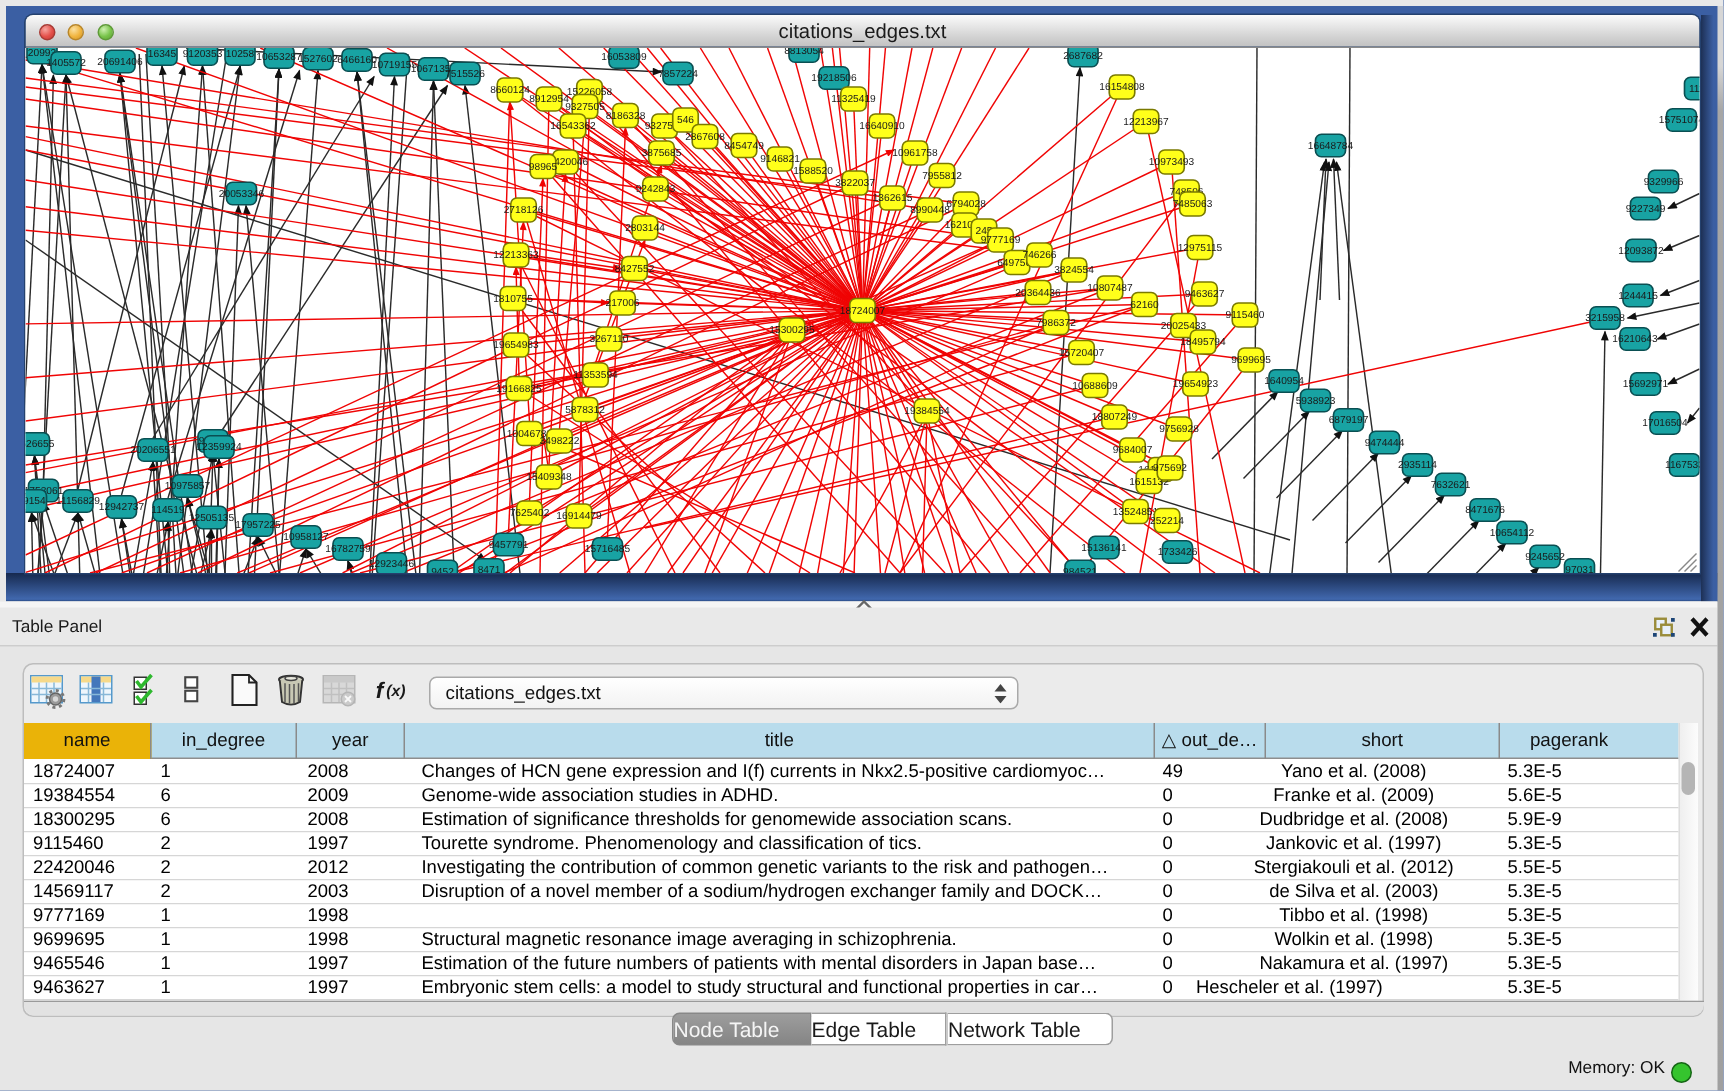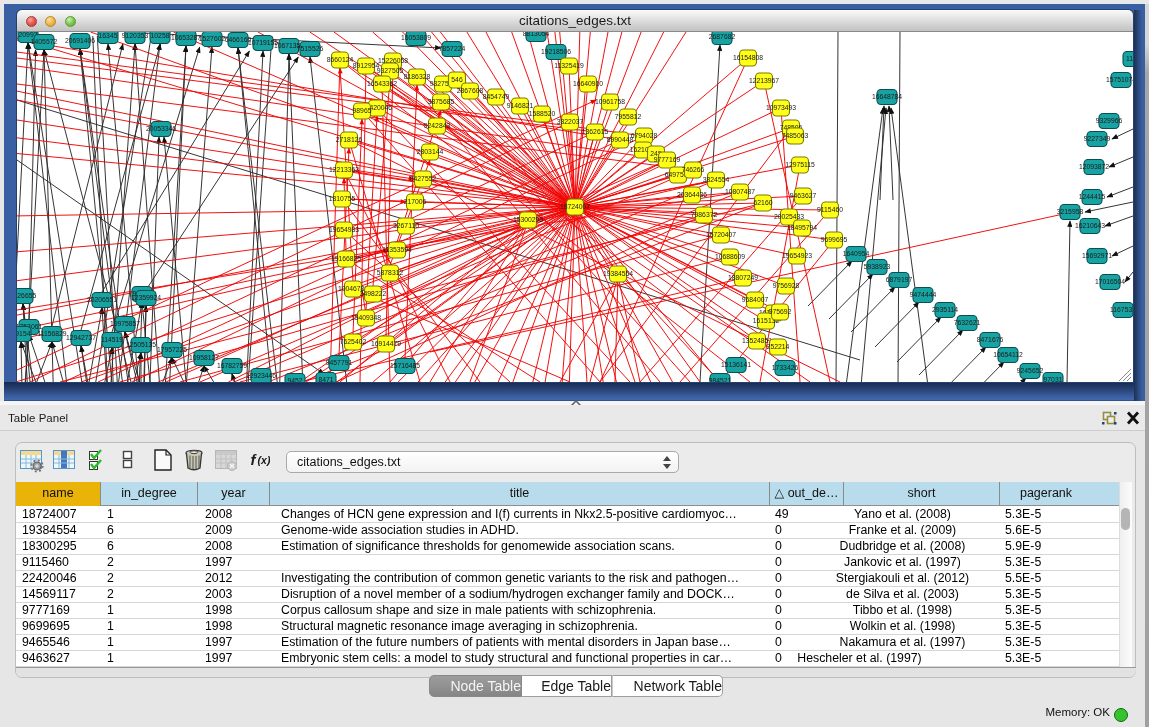--- a/index.html
+++ b/index.html
@@ -38,21 +38,21 @@
 .tr { position:absolute; left:16px; width:1103px; height:16px; background:#fff;
   border-bottom:1px solid #d6d6d6; font-size:12.3px; color:#000; }
 .tr span { position:absolute; top:0; line-height:15px; white-space:nowrap; }
 .tr .ctr { text-align:center; }
 #tbl-white { left:16px; top:482px; width:1103px; height:185px; background:#fff; }
 #sbar { left:1119px; top:482px; width:13px; height:185px; background:linear-gradient(90deg,#efefef,#fcfcfc); border-left:1px solid #ddd; }
 #sthumb { left:1121px; top:508px; width:9px; height:22px; background:#b5b5b5; border-radius:5px; }
 #tfoot { left:16px; top:667px; width:1120px; height:10px; background:#e2e2e2; border-top:1px solid #9a9a9a; border-radius:0 0 7px 7px; }
 
 .seg { position:absolute; top:675px; height:22px; background:#fff; border:1px solid #9e9e9e;
-  font-size:14px; color:#1a1a1a; text-align:right; line-height:21px; }
+  font-size:14px; color:#1a1a1a; text-align:left; line-height:21px;margin-left:19px; }
 #memok { left:980px; top:706px; width:130px; text-align:right; font-size:11.5px; color:#111; }
 #gdot { left:1114px; top:708px; width:14px; height:14px; border-radius:50%;
   background:#35c42e; border:1.5px solid #156615; }
 svg text { font-family:"Liberation Sans", sans-serif; }
 </style></head>
 <body>
 <div class="abs" id="desk"></div>
 <div class="abs" id="deskbot"></div>
 <div class="abs" id="rshadow"></div>
 <div class="abs" id="winframe"></div>
@@ -762,20 +762,21 @@
     <span style="left:189px">2008</span>
     <span style="left:265px">Estimation of significance thresholds for genomewide association scans.</span>
     <span style="left:759px">0</span>
     <span class="ctr" style="left:793px;width:187px">Dudbridge et al. (2008)</span>
     <span style="left:989px">5.9E-9</span>
   </div>
 <div class="tr" style="top:555px">
     <span style="left:6px">9115460</span>
     <span style="left:91px">2</span>
     <span style="left:189px">1997</span>
+    <span style="left:265px">Tourette syndrome. Phenomenology and classification of tics.</span>
     <span style="left:759px">0</span>
     <span class="ctr" style="left:793px;width:187px">Jankovic et al. (1997)</span>
     <span style="left:989px">5.3E-5</span>
   </div>
 <div class="tr" style="top:571px">
     <span style="left:6px">22420046</span>
     <span style="left:91px">2</span>
     <span style="left:189px">2012</span>
     <span style="left:265px">Investigating the contribution of common genetic variants to the risk and pathogen…</span>
     <span style="left:759px">0</span>
@@ -788,21 +789,20 @@
     <span style="left:189px">2003</span>
     <span style="left:265px">Disruption of a novel member of a sodium/hydrogen exchanger family and DOCK…</span>
     <span style="left:759px">0</span>
     <span class="ctr" style="left:793px;width:187px">de Silva et al. (2003)</span>
     <span style="left:989px">5.3E-5</span>
   </div>
 <div class="tr" style="top:603px">
     <span style="left:6px">9777169</span>
     <span style="left:91px">1</span>
     <span style="left:189px">1998</span>
-    <span style="left:265px">Corpus callosum shape and size in male patients with schizophrenia.</span>
     <span style="left:759px">0</span>
     <span class="ctr" style="left:793px;width:187px">Tibbo et al. (1998)</span>
     <span style="left:989px">5.3E-5</span>
   </div>
 <div class="tr" style="top:619px">
     <span style="left:6px">9699695</span>
     <span style="left:91px">1</span>
     <span style="left:189px">1998</span>
     <span style="left:265px">Structural magnetic resonance image averaging in schizophrenia.</span>
     <span style="left:759px">0</span>

